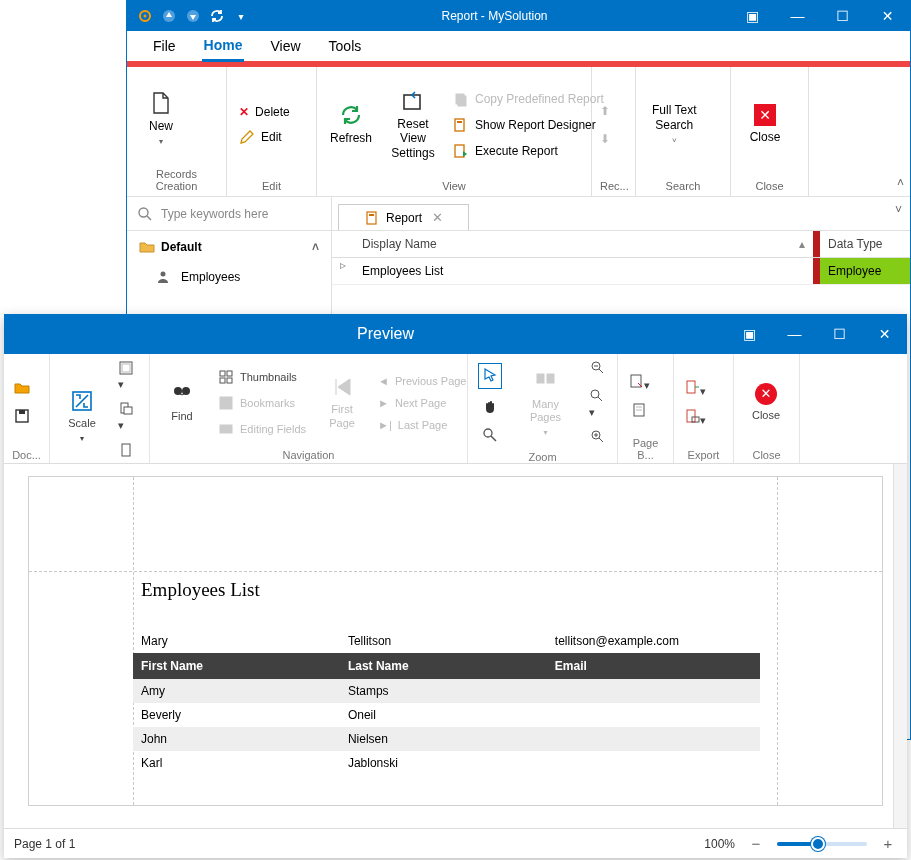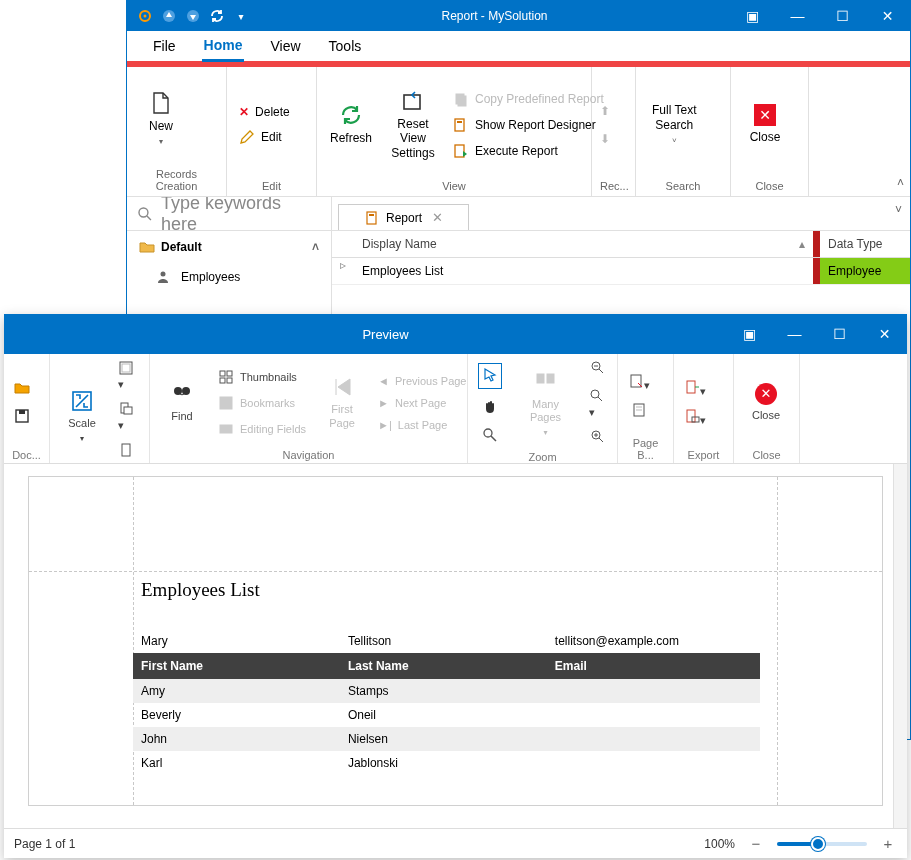--- a/index.html
+++ b/index.html
@@ -21,21 +21,21 @@
   .ribbon { height: 130px; display:flex; border-bottom:1px solid #e0e0e0; font-size:12px; position:relative; }
   .rgroup { border-right:1px solid #e0e0e0; display:flex; flex-direction:column; padding:4px 8px 2px; }
   .rgroup .body { flex:1; display:flex; align-items:center; gap:10px; }
   .rgroup .label { text-align:center; font-size:11px; color:#666; padding:2px 0; }
   .big-btn { display:flex; flex-direction:column; align-items:center; gap:4px; padding:4px 8px; min-width:52px; text-align:center; line-height:1.2; }
   .stack { display:flex; flex-direction:column; gap:6px; }
   .small-btn { display:flex; align-items:center; gap:6px; padding:2px 4px; white-space:nowrap; }
   .ribbon-collapse { position:absolute; right:6px; bottom:6px; font-size:12px; color:#666; }
 
   .search-row { height:34px; display:flex; border-bottom:1px solid #e0e0e0; }
-  .search-box { width:205px; border-right:1px solid #e0e0e0; display:flex; align-items:center; gap:8px; padding:0 10px; color:#888; font-size:18px; }
+  .search-box { width:205px; border-right:1px solid #e0e0e0; display:flex; align-items:center; gap:8px; padding:0 10px; color:#888; font-size:12px; }
   .tab-area { flex:1; display:flex; align-items:flex-end; padding-left:6px; position:relative; }
   .doc-tab { height:26px; background:#fff; border:1px solid #ccc; border-bottom:none; display:flex; align-items:center; gap:6px; padding:0 25px; font-size:12px; }
   .doc-tab .x { color:#999; font-size:13px; margin-left:4px; }
   .tab-chev { position:absolute; right:8px; top:6px; font-size:12px; color:#666; }
 
   .content-row { display:flex; height: calc(100% - 30px - 36px - 130px - 34px); }
   .nav-pane { width:205px; border-right:1px solid #e0e0e0; font-size:12px; }
   .nav-group { display:flex; align-items:center; gap:6px; padding:8px 12px; font-weight:600; }
   .nav-group .chev { margin-left:auto; color:#666; }
   .nav-item { display:flex; align-items:center; gap:8px; padding:6px 12px 6px 30px; }
@@ -44,21 +44,21 @@
   .grid-head { border-bottom:1px solid #ddd; color:#444; }
   .col-dn { flex:1; border-right:7px solid #b91c1c; padding:6px 8px; display:flex; align-items:center; }
   .col-dn .sortico { margin-left:auto; color:#888; }
   .col-dt { width:90px; padding:6px 8px; }
   .row-expand { width:22px; text-align:center; color:#888; }
   .grid-row { border-bottom:1px solid #eee; }
 
   
   .preview-window { position:absolute; left:4px; top:314px; width:903px; height:544px; box-shadow:0 4px 12px rgba(0,0,0,.25); background:#fff; display:flex; flex-direction:column; }
   .pv-title { height:40px; background:#0072c6; color:#fff; display:flex; align-items:center; }
-  .pv-title .t { flex:1; text-align:center; font-size:13px; }
+  .pv-title .t { flex:1; text-align:center; font-size:16px; }
   .pv-ribbon { height:110px; border-bottom:1px solid #ddd; display:flex; font-size:11px; color:#444; }
   .pv-group { border-right:1px solid #e5e5e5; display:flex; flex-direction:column; padding:4px 6px 2px; }
   .pv-group .body { flex:1; display:flex; align-items:center; gap:6px; }
   .pv-group .label { text-align:center; color:#777; font-size:11px; padding-top:2px; }
   .icocol { display:flex; flex-direction:column; gap:10px; align-items:center; padding:2px 4px; }
   .disabled { color:#bbb !important; }
   .disabled svg * { stroke:#ccc !important; fill:#ccc !important; }
 
   .pv-doc-area { flex:1; background:#fff; overflow:auto; position:relative; }
   .page { margin:12px auto 0; width:855px; background:#fff; border:1px solid #d0d0d0; position:relative; }

